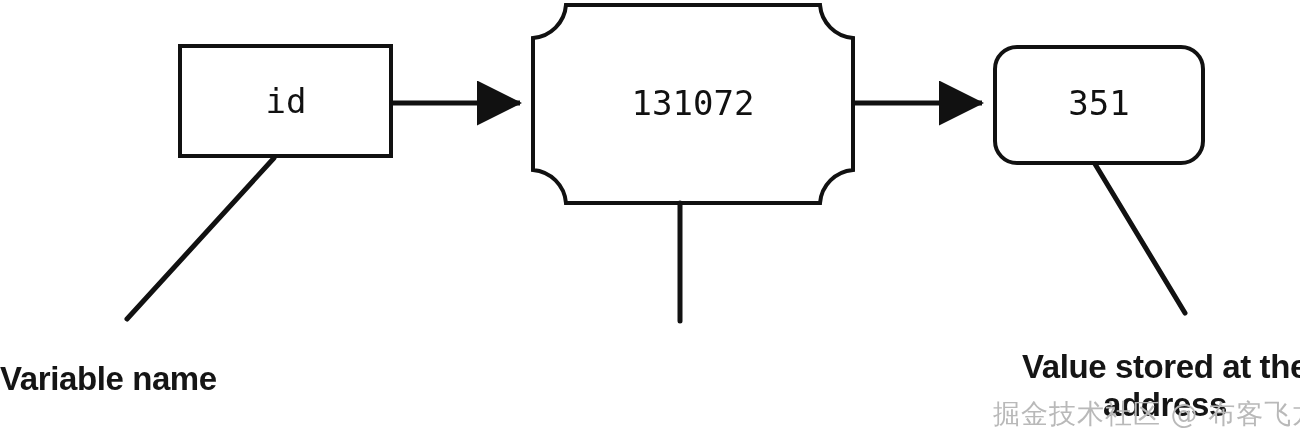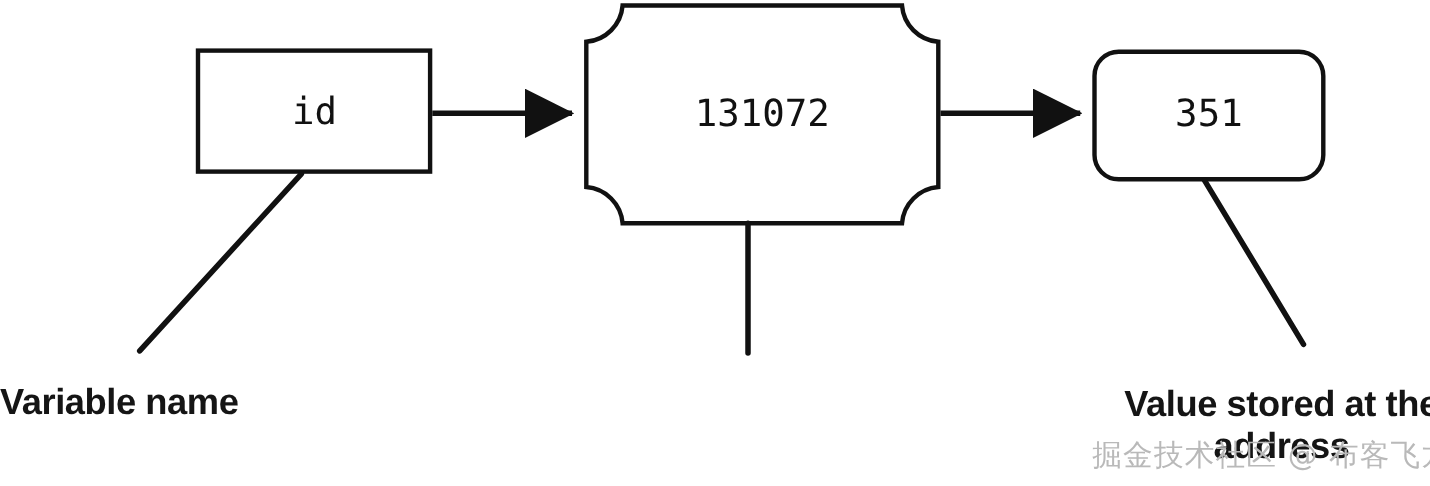--- a/index.html
+++ b/index.html
@@ -36,21 +36,21 @@
     font-family: "Liberation Sans", sans-serif;
     font-weight: bold;
     font-size: 33px;
     line-height: 38px;
     color: #151515;
     letter-spacing: -0.4px;
     white-space: nowrap;
   }
   #caption-variable-name {
     left: 0px;
-    top: 346px;
+    top: 360px;
   }
   #caption-memory-address {
     left: 534px;
     top: 352px;
   }
   #caption-value-stored {
     left: 1015px;
     top: 348px;
     white-space: normal;
     width: 300px;

